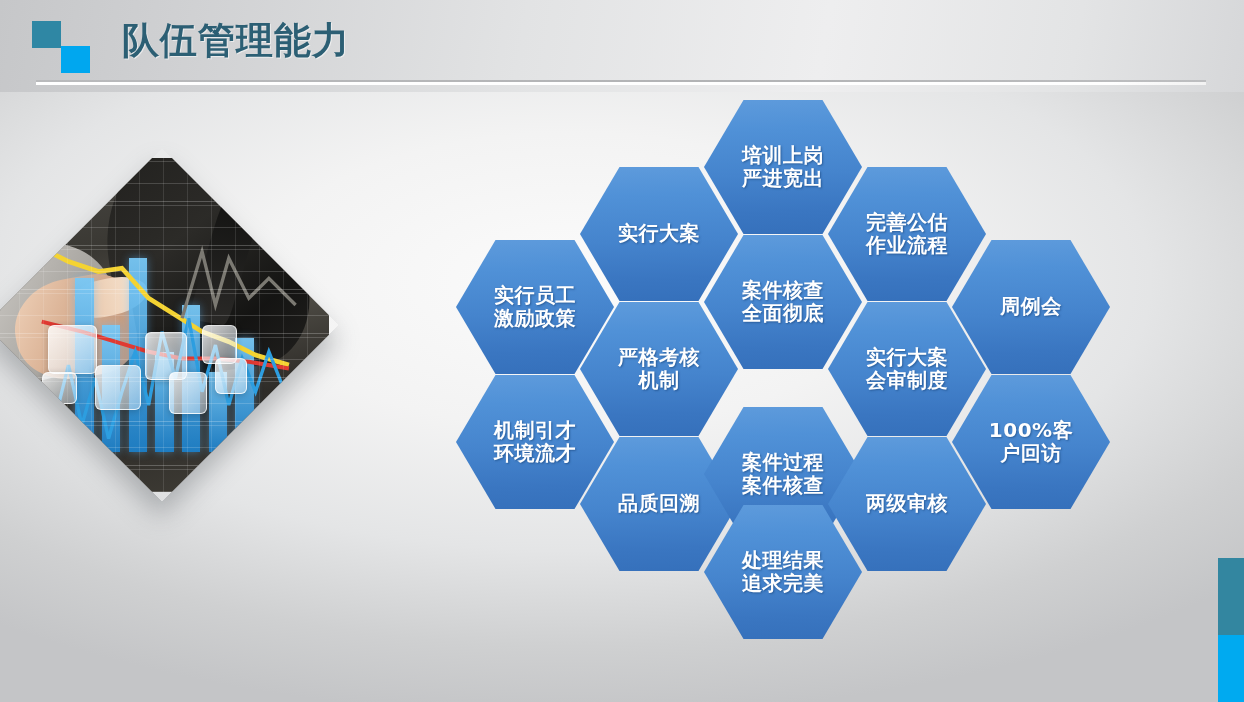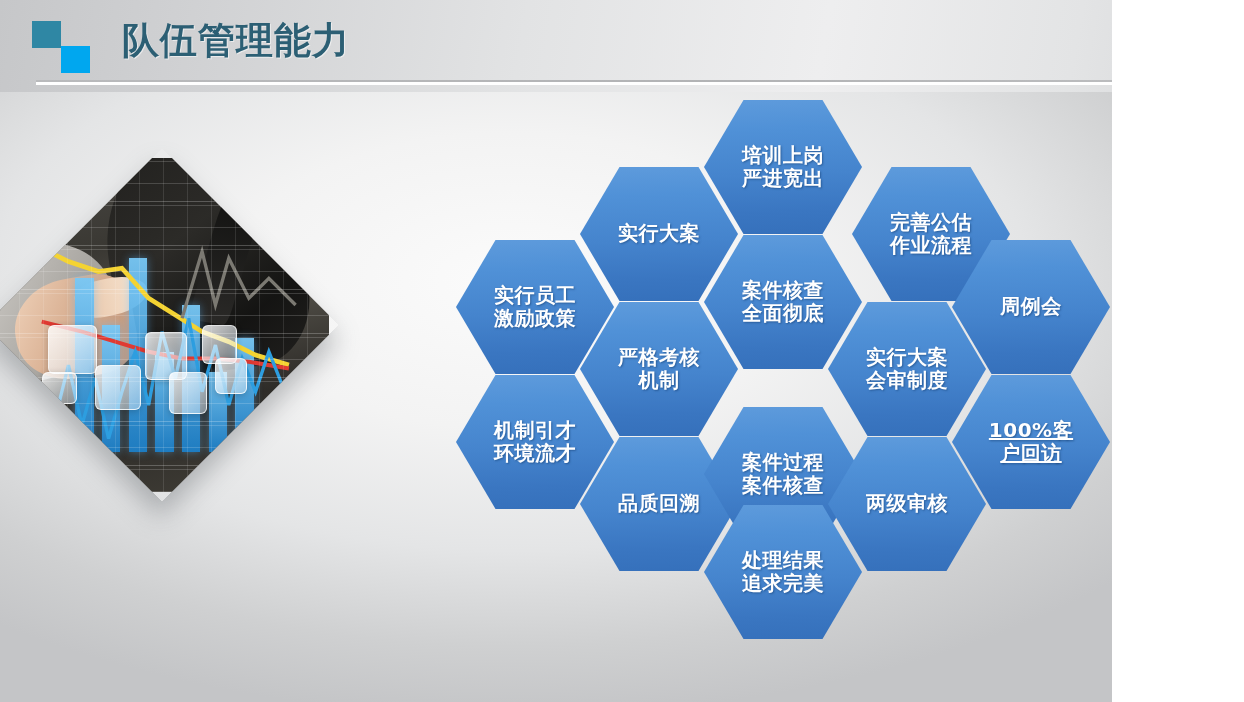--- a/index.html
+++ b/index.html
@@ -2,21 +2,21 @@
 <html><head>
 <meta charset="utf-8">
 <style>
   html, body {
     margin: 0;
     padding: 0;
     background: #ffffff;
   }
   #slide {
     position: relative;
-    width: 1112px;
+    width: 1244px;
     height: 702px;
     overflow: hidden;
     font-family: "DejaVu Sans", "Liberation Sans", sans-serif;
     background:
       radial-gradient(ellipse 75% 62% at 46% 40%, #fbfbfb 0%, #f3f3f3 34%, #e4e5e6 62%, #cfd0d1 84%, #c4c5c7 100%);
   }
   
   .hdr-band {
     position: absolute;
     left: 0; top: 0;
@@ -276,21 +276,21 @@
           <span>案件过程</span>
           <span>案件核查</span>
         </div>
       </div>
       <div class="hex" style="left: 704px; top: 505px;">
         <div>
           <span>处理结果</span>
           <span>追求完美</span>
         </div>
       </div>
-      <div class="hex" style="left: 852px; top: 167px;">
+      <div class="hex" style="left: 828px; top: 167px;">
         <div>
           <span>完善公估</span>
           <span>作业流程</span>
         </div>
       </div>
       <div class="hex" style="left: 828px; top: 302px;">
         <div>
           <span>实行大案</span>
           <span>会审制度</span>
         </div>
@@ -298,21 +298,21 @@
       <div class="hex" style="left: 828px; top: 437px;">
         <div>
           <span>两级审核</span>
         </div>
       </div>
       <div class="hex" style="left: 952px; top: 240px;">
         <div>
           <span>周例会</span>
         </div>
       </div>
-      <div class="hex" style="left: 952px; top: 375px; text-decoration: underline;">
+      <div class="hex" style="left: 952px; top: 375px;">
         <div>
           <span>100%客</span>
           <span>户回访</span>
         </div>
       </div>
     </div>
 
   <div class="accent accent-teal"></div>
   <div class="accent accent-blue"></div>
 

